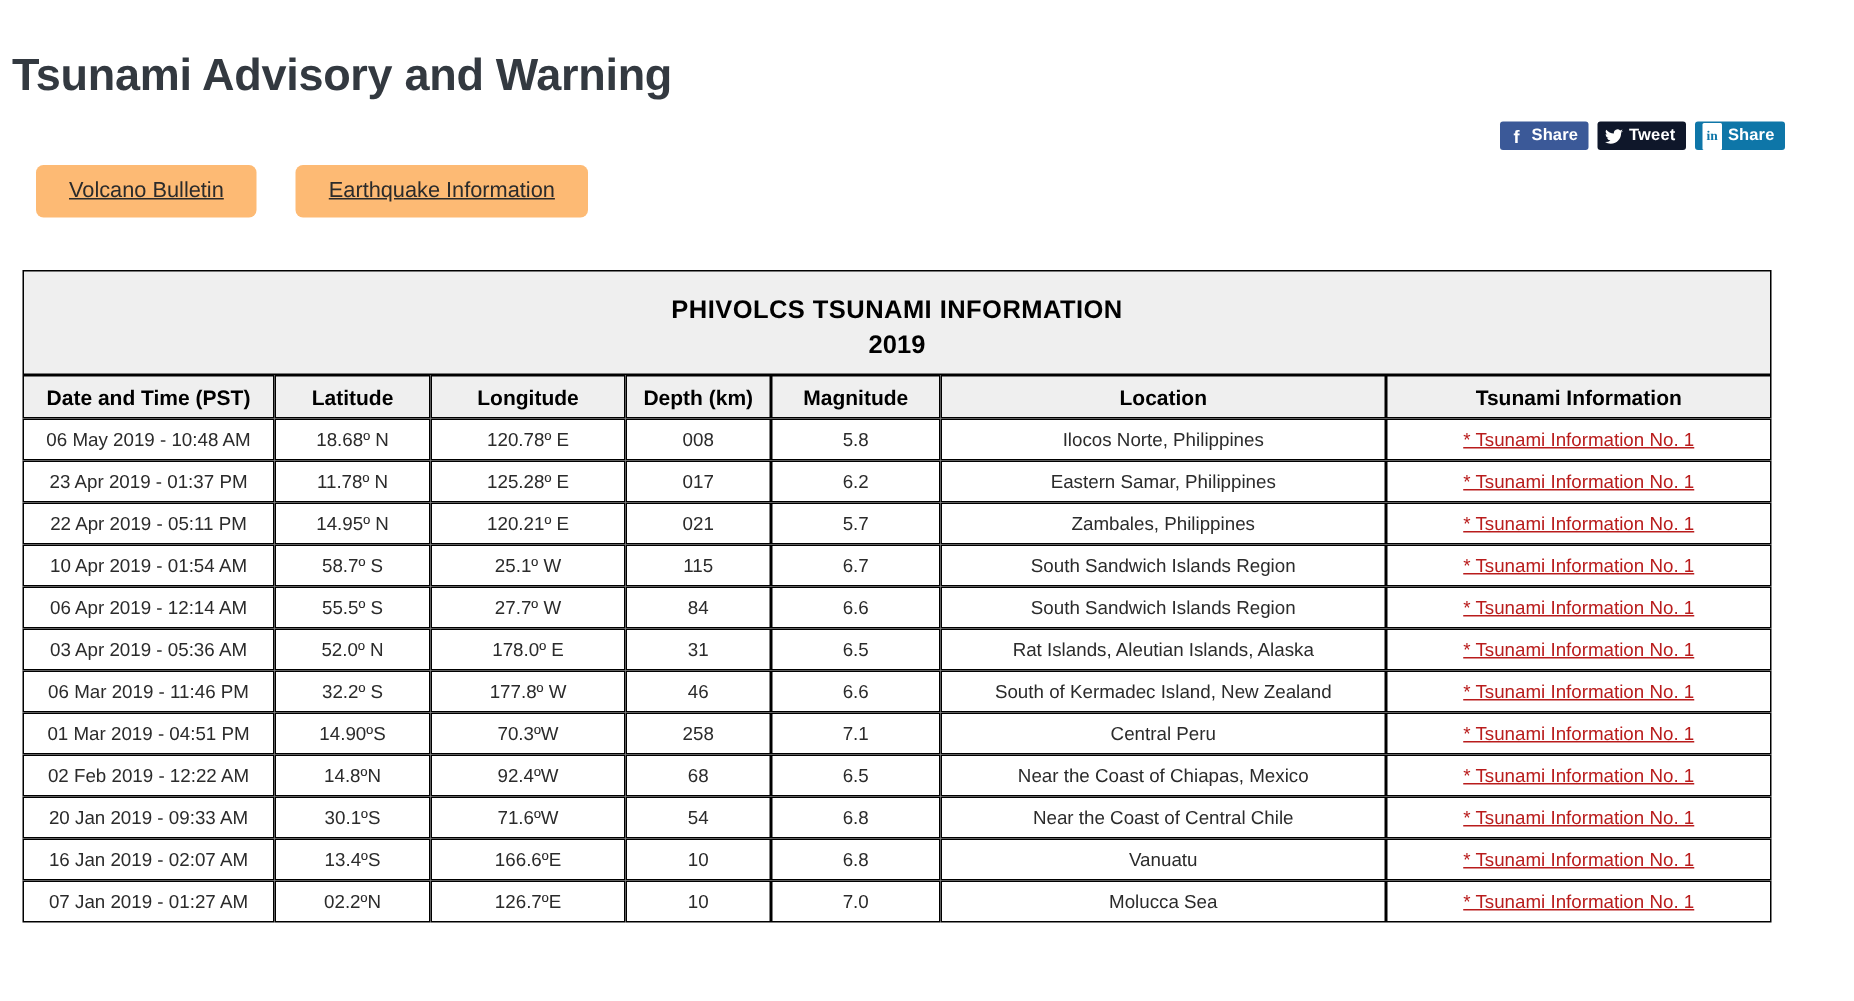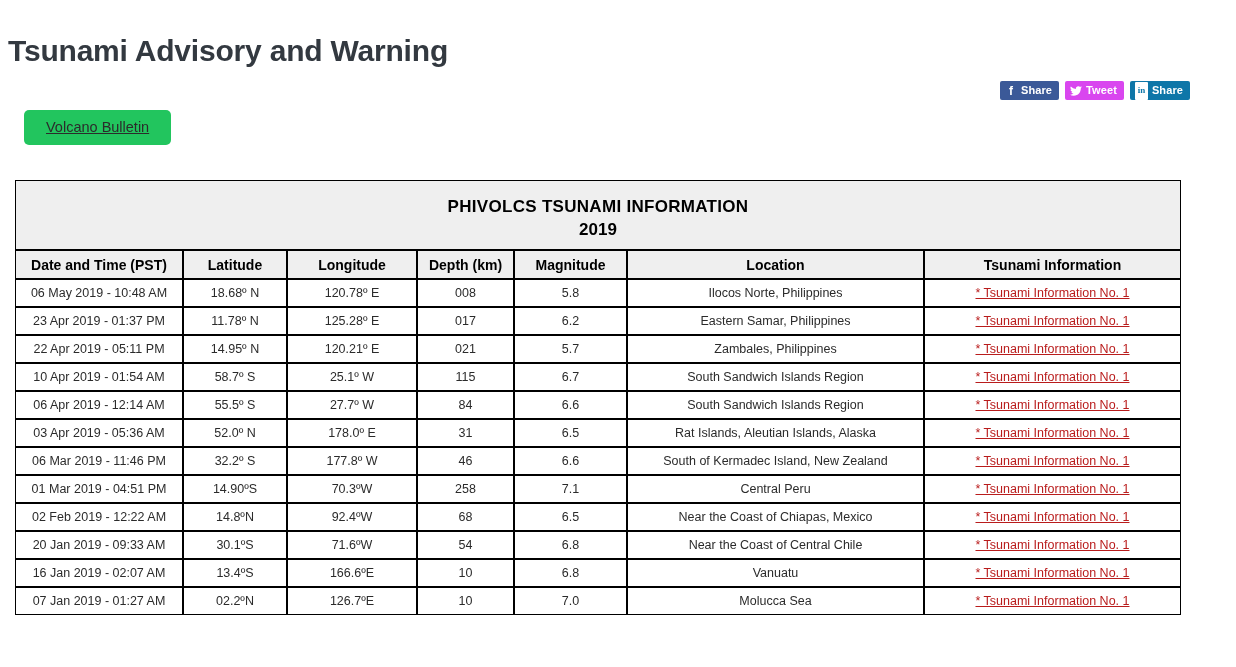--- a/index.html
+++ b/index.html
@@ -61,21 +61,21 @@
     display: inline-flex;
     align-items: center;
     justify-content: center;
     width: 12px;
     height: 13px;
     font-size: 12px;
     font-weight: bold;
     line-height: 12px;
   }
   .social-btn.facebook { background: #3b5998; }
-  .social-btn.twitter  { background: #d946ef; }
+  .social-btn.twitter  { background: #0f172a; }
   .social-btn.linkedin { background: #0e76a8; }
   .social-btn .lbl { letter-spacing: 0.1px; }
   .li-mark {
     display: inline-flex;
     align-items: center;
     justify-content: center;
     width: 13px;
     height: 18px;
     background: #ffffff;
     color: #0e76a8;
@@ -89,21 +89,21 @@
   
   .nav-row {
     position: absolute;
     left: 24px;
     top: 110px;
     display: flex;
     align-items: flex-start;
     gap: 26px;
   }
   .nav-btn {
-    background: #22c55e;
+    background: #fdba74;
     border-radius: 5px;
     padding: 9px 22px 10px 22px;
     font-size: 14.5px;
     color: #2b2b2b;
     text-decoration: underline;
     cursor: pointer;
     white-space: nowrap;
     line-height: 16px;
   }
 
@@ -191,20 +191,21 @@
       <span class="lbl">Tweet</span>
     </div>
     <div class="social-btn linkedin">
       <span class="li-mark">in</span>
       <span class="lbl">Share</span>
     </div>
   </div>
 
   <div class="nav-row">
     <div class="nav-btn">Volcano Bulletin</div>
+    <div class="nav-btn">Earthquake Information</div>
   </div>
 
   <div class="table-wrap">
     <table class="tsunami">
       <colgroup>
         <col class="c-date">
           <col class="c-lat">
           <col class="c-lon">
           <col class="c-dep">
         <col class="c-mag">

